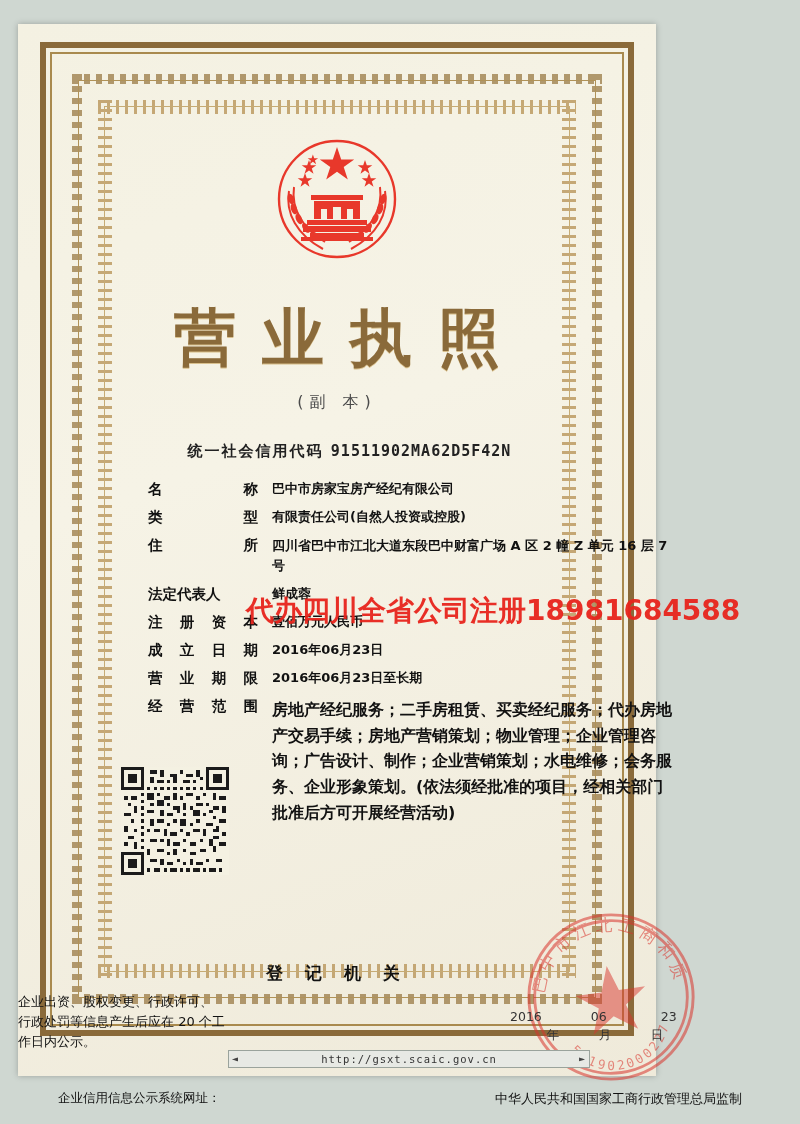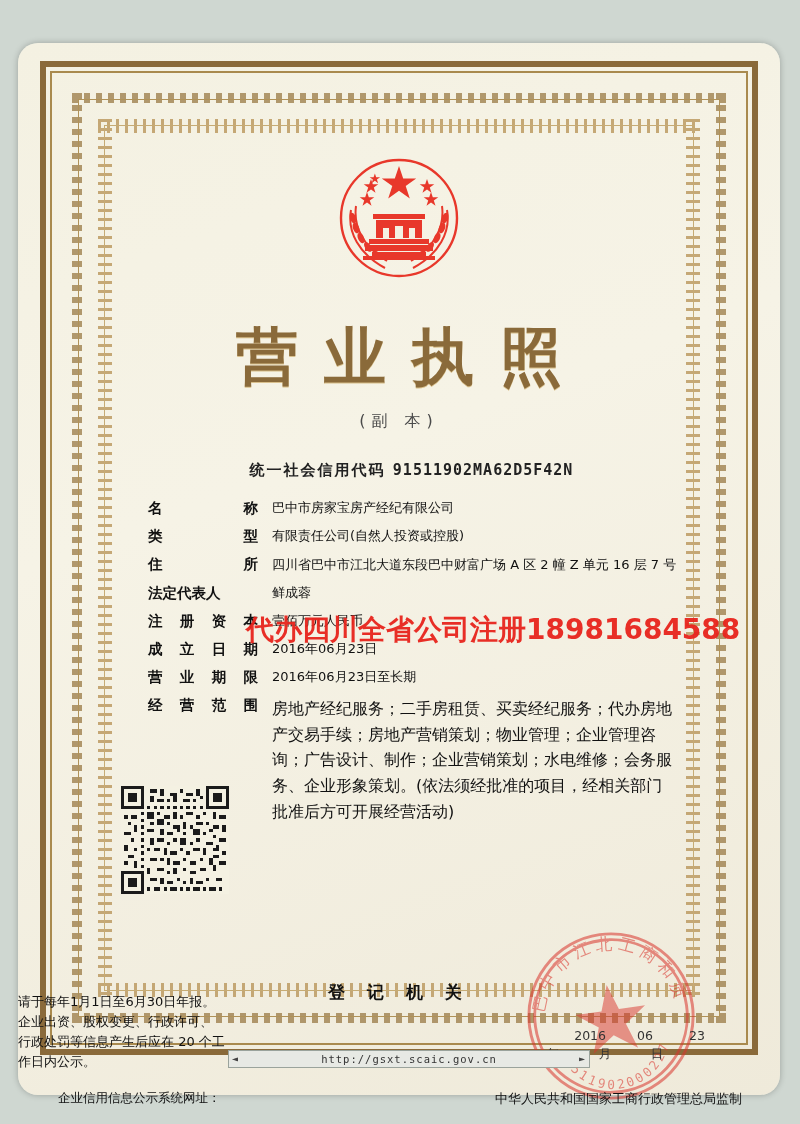--- a/index.html
+++ b/index.html
@@ -6,24 +6,23 @@
   body{
     width:800px;height:1124px;
     background:#cfd7d1;
     font-family:"DejaVu Sans","Liberation Sans",sans-serif;
     overflow:hidden;
     position:relative;
   }
   
   #certificate{
     position:absolute;
-    left:18px;top:43px;width:762px;height:1052px;
+    left:18px;top:24px;width:638px;height:1052px;
     background:linear-gradient(160deg,#f4f1e2 0%,#f6f3e6 40%,#efeada 100%);
     box-shadow:0 0 6px rgba(0,0,0,.25);
-    border-radius:20px;
   }
   
   .band{position:absolute;pointer-events:none;}
   .band1{left:22px;top:18px;right:22px;bottom:40px;border:6px solid #8a6a3a;}
   .band2{left:32px;top:28px;right:32px;bottom:50px;border:2px solid #a98a4e;}
   .band3{left:44px;top:40px;right:44px;bottom:62px;border:10px solid transparent;
     background:
       repeating-linear-gradient(90deg,#9a7a45 0 6px,transparent 6px 12px) top/100% 10px no-repeat,
       repeating-linear-gradient(90deg,#9a7a45 0 6px,transparent 6px 12px) bottom/100% 10px no-repeat,
       repeating-linear-gradient(180deg,#9a7a45 0 6px,transparent 6px 12px) left/10px 100% no-repeat,
@@ -69,21 +68,21 @@
     position:absolute;left:130px;top:456px;width:530px;
     font-size:13.5px;color:#111;
   }
   .frow{display:flex;align-items:flex-start;margin-bottom:9px;}
   .flabel{
     width:110px;flex:0 0 110px;font-weight:bold;font-size:14.5px;
     display:flex;justify-content:space-between;
     letter-spacing:0;color:#111;
   }
   .flabel span{display:inline-block;}
-  .fvalue{flex:1;font-weight:normal;line-height:1.45;font-size:13px;padding-left:14px;}
+  .fvalue{flex:1;font-weight:bold;line-height:1.45;font-size:13px;padding-left:14px;}
   .fvalue.wide{line-height:1.55;}
   #scope-value{font-size:16px;line-height:1.6;}
 
   
   #qr{position:absolute;left:103px;top:743px;width:108px;height:108px;}
 
   
   #watermark{
     position:absolute;left:228px;top:568px;
     font-size:28px;font-weight:bold;color:#e8241c;
@@ -99,21 +98,21 @@
   #seal{
     position:absolute;left:505px;top:885px;width:176px;height:176px;
     border-radius:50%;
     opacity:.55;
     transform:rotate(-8deg);
   }
   #date-row{
     position:absolute;left:492px;top:985px;width:200px;
     font-size:12.5px;color:#333;
   }
-  #date-row .nums{display:flex;gap:26px;align-items:flex-end;justify-content:flex-end;}
+  #date-row .nums{display:flex;gap:44px;align-items:flex-end;}
   #date-row .units{display:flex;gap:26px;margin-top:3px;padding-left:30px;}
   .dcell{min-width:26px;text-align:center;}
 
   
   #notes{
     position:absolute;left:18px;top:992px;width:250px;
     font-size:13px;line-height:1.55;color:#111;
   }
   #url-bar{
     position:absolute;left:228px;top:1050px;width:360px;height:16px;
@@ -333,21 +332,20 @@
     <div class="units">
       <span class="dcell">年</span>
       <span class="dcell">月</span>
       <span class="dcell">日</span>
     </div>
   </div>
 
 </div>
 
 <div id="notes">
-  <div>请于每年1月1日至6月30日年报。</div>
   <div>企业出资、股权变更、行政许可、</div>
   <div>行政处罚等信息产生后应在 20 个工</div>
   <div>作日内公示。</div>
 </div>
 
 <div id="url-bar">
   <span class="arrow l">◄</span>
   <span>http://gsxt.scaic.gov.cn</span>
   <span class="arrow r">►</span>
 </div>

